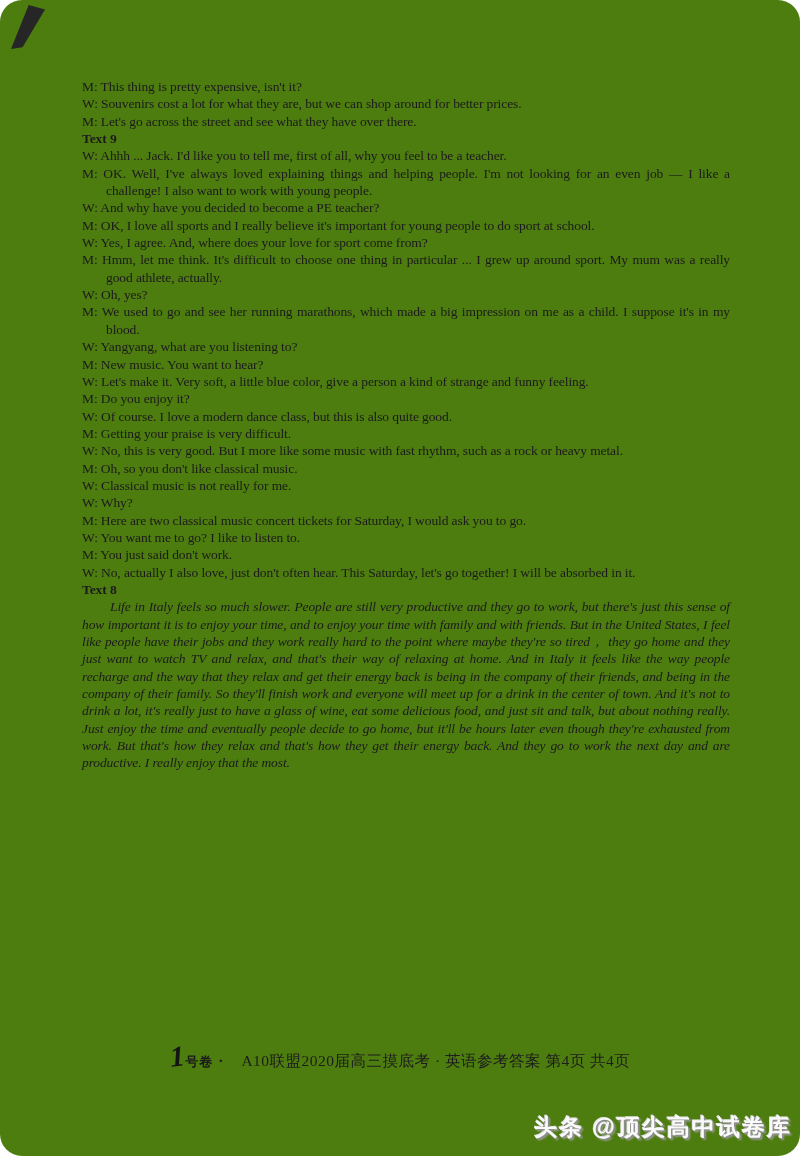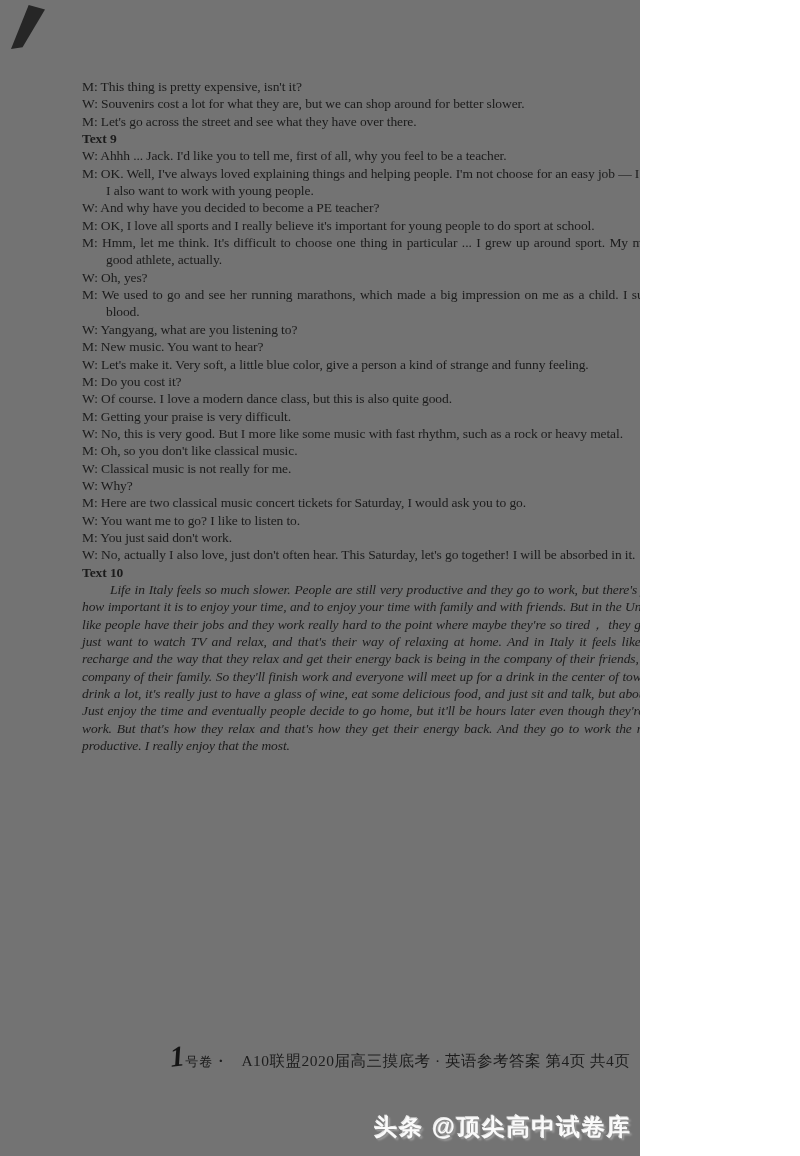--- a/index.html
+++ b/index.html
@@ -1,18 +1,18 @@
 <!DOCTYPE html>
 <html><head>
 <meta charset="utf-8">
 <style>
   html,body { margin:0; padding:0; background:#ffffff; }
   .page {
-    position:relative; width:640px; height:1156px; background:#737373;
-    font-family:"Liberation Serif", serif; color:#1b1b1b; overflow:hidden;
+    position:relative; width:800px; height:1156px; background:#4d7c0f;
+    font-family:"Liberation Serif", serif; color:#1b1b1b; overflow:hidden;border-radius:22px;
   }
   .corner-mark {
     position:absolute; left:11px; top:5px; width:34px; height:44px;
     background:#262626;
     clip-path:polygon(0% 100%, 52% 0%, 100% 10%, 34% 96%);
   }
   .content {
     position:absolute; left:82px; top:78px; width:648px;
     font-size:13.5px; line-height:17.35px; letter-spacing:-0.1px;
   }
@@ -28,66 +28,67 @@
     display:flex; justify-content:center; align-items:baseline; gap:3px;
     font-size:15.5px; color:#1d1d1d; white-space:nowrap;
   }
   .logo { display:inline-flex; align-items:baseline; margin-right:2px; }
   .logo-num {
     font-family:"Liberation Serif", serif; font-weight:bold; font-style:italic;
     font-size:29px; line-height:1; color:#141414; transform:rotate(-6deg);
     display:inline-block; margin-right:1px;
   }
   .logo-script {
-    font-weight:normal; font-size:13px; color:#1a1a1a; letter-spacing:1px;
+    font-weight:bold; font-size:13px; color:#1a1a1a; letter-spacing:1px;
   }
   .footer-sep { font-weight:bold; }
   .footer-text { letter-spacing:0.5px;margin-left:15px; }
   .watermark {
     position:absolute; right:8px; bottom:13px;
     font-family:"Liberation Sans", sans-serif; font-weight:bold;
     font-size:23px; letter-spacing:2px; color:#fafafa; white-space:nowrap;
     text-shadow: 1px 1px 0 #8c8c8c, 2px 2px 2px #9e9e9e, -1px -1px 0 #e6e6e6;
     margin-left: 44px;
   }
 </style>
 </head>
 <body>
 
 <div class="page">
 
   <div class="corner-mark"></div>
 
   <div class="content" id="transcript">
       <div class="dialogue">M: This thing is pretty expensive, isn't it?</div>
-      <div class="dialogue">W: Souvenirs cost a lot for what they are, but we can shop around for better slower.</div>
+      <div class="dialogue">W: Souvenirs cost a lot for what they are, but we can shop around for better prices.</div>
       <div class="dialogue">M: Let's go across the street and see what they have over there.</div>
       <div class="heading">Text 9</div>
       <div class="dialogue">W: Ahhh ... Jack. I'd like you to tell me, first of all, why you feel to be a teacher.</div>
-      <div class="dialogue">M: OK. Well, I've always loved explaining things and helping people. I'm not choose for an easy job — I like a challenge! I also want to work with young people.</div>
+      <div class="dialogue">M: OK. Well, I've always loved explaining things and helping people. I'm not looking for an even job — I like a challenge! I also want to work with young people.</div>
       <div class="dialogue">W: And why have you decided to become a PE teacher?</div>
       <div class="dialogue">M: OK, I love all sports and I really believe it's important for young people to do sport at school.</div>
+      <div class="dialogue">W: Yes, I agree. And, where does your love for sport come from?</div>
       <div class="dialogue">M: Hmm, let me think. It's difficult to choose one thing in particular ... I grew up around sport. My mum was a really good athlete, actually.</div>
       <div class="dialogue">W: Oh, yes?</div>
       <div class="dialogue">M: We used to go and see her running marathons, which made a big impression on me as a child. I suppose it's in my blood.</div>
       <div class="dialogue">W: Yangyang, what are you listening to?</div>
       <div class="dialogue">M: New music. You want to hear?</div>
       <div class="dialogue">W: Let's make it. Very soft, a little blue color, give a person a kind of strange and funny feeling.</div>
-      <div class="dialogue">M: Do you cost it?</div>
+      <div class="dialogue">M: Do you enjoy it?</div>
       <div class="dialogue">W: Of course. I love a modern dance class, but this is also quite good.</div>
       <div class="dialogue">M: Getting your praise is very difficult.</div>
       <div class="dialogue">W: No, this is very good. But I more like some music with fast rhythm, such as a rock or heavy metal.</div>
       <div class="dialogue">M: Oh, so you don't like classical music.</div>
       <div class="dialogue">W: Classical music is not really for me.</div>
       <div class="dialogue">W: Why?</div>
       <div class="dialogue">M: Here are two classical music concert tickets for Saturday, I would ask you to go.</div>
       <div class="dialogue">W: You want me to go? I like to listen to.</div>
       <div class="dialogue">M: You just said don't work.</div>
       <div class="dialogue">W: No, actually I also love, just don't often hear. This Saturday, let's go together! I will be absorbed in it.</div>
-      <div class="heading">Text 10</div>
+      <div class="heading">Text 8</div>
       <div class="paragraph">Life in Italy feels so much slower. People are still very productive and they go to work, but there's just this sense of how important it is to enjoy your time, and to enjoy your time with family and with friends. But in the United States, I feel like people have their jobs and they work really hard to the point where maybe they're so tired， they go home and they just want to watch TV and relax, and that's their way of relaxing at home. And in Italy it feels like the way people recharge and the way that they relax and get their energy back is being in the company of their friends, and being in the company of their family. So they'll finish work and everyone will meet up for a drink in the center of town. And it's not to drink a lot, it's really just to have a glass of wine, eat some delicious food, and just sit and talk, but about nothing really. Just enjoy the time and eventually people decide to go home, but it'll be hours later even though they're exhausted from work. But that's how they relax and that's how they get their energy back. And they go to work the next day and are productive. I really enjoy that the most.</div>
     </div>
 
   <div class="footer">
     <span class="logo">
       <span class="logo-num">1</span>
       <span class="logo-script">号卷</span>
     </span>
     <span class="footer-sep">·</span>
     <span class="footer-text">A10联盟2020届高三摸底考 · 英语参考答案 第4页 共4页</span>

